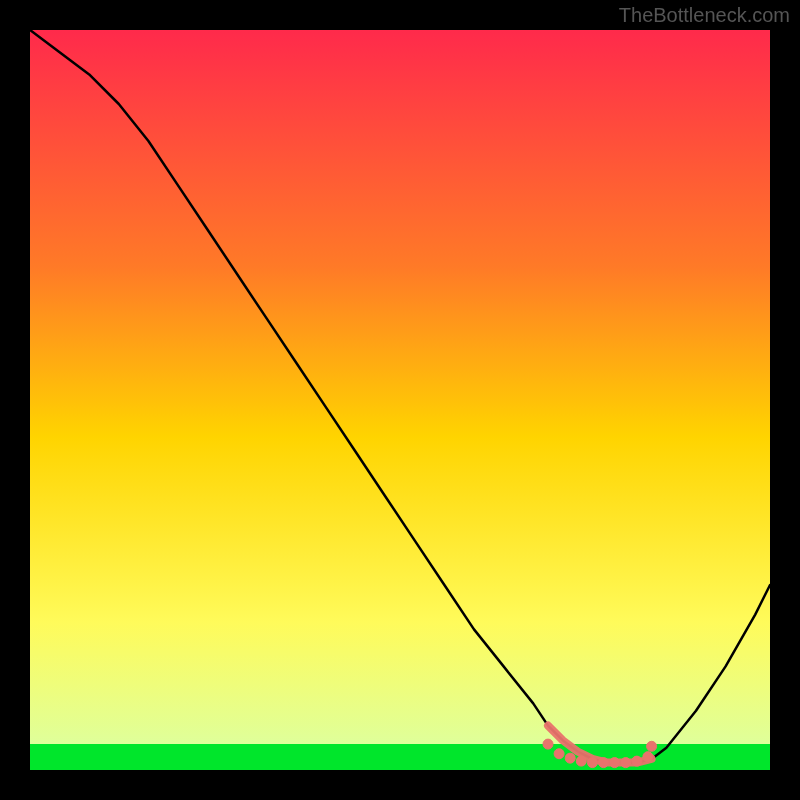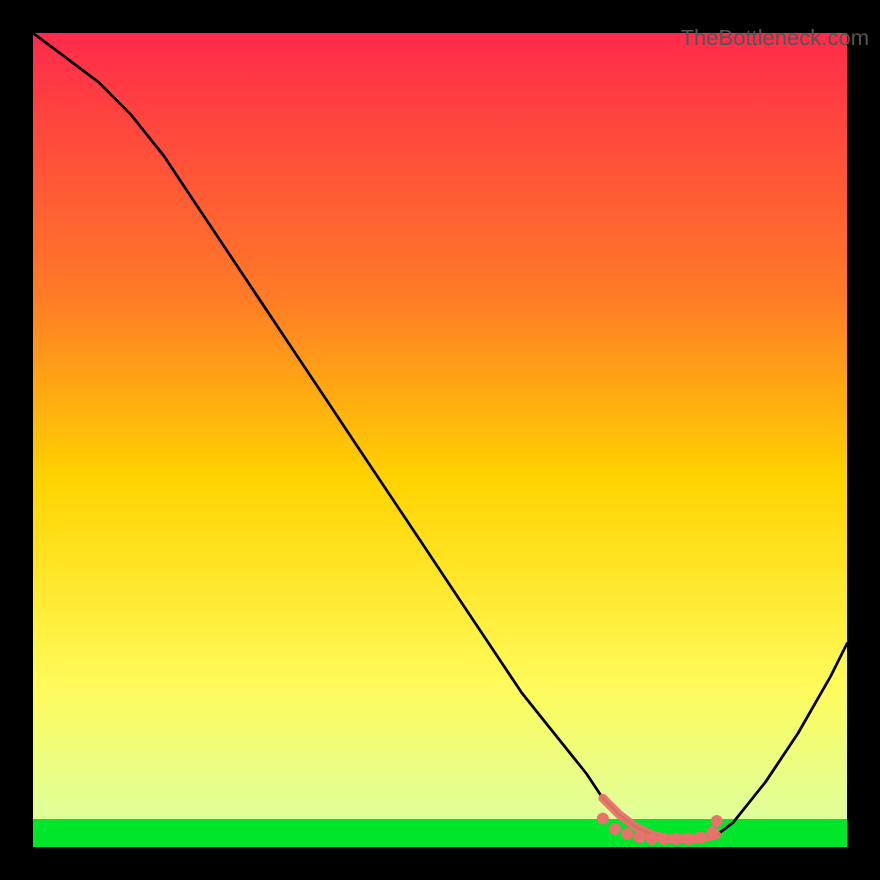--- a/index.html
+++ b/index.html
@@ -7,21 +7,20 @@
   .container { position: relative; width: 800px; height: 800px; background: #000; }
   .watermark {
     position: absolute;
     top: 4px;
     right: 10px;
     color: #555;
     font-family: Arial, Helvetica, sans-serif;
     font-size: 20px;
     font-weight: 500;
     z-index: 3;
-    margin-top: 20px;
   }
   .plot {
     position: absolute;
     left: 30px;
     top: 30px;
     width: 740px;
     height: 740px;
   }
   svg { display: block; }
 </style>

